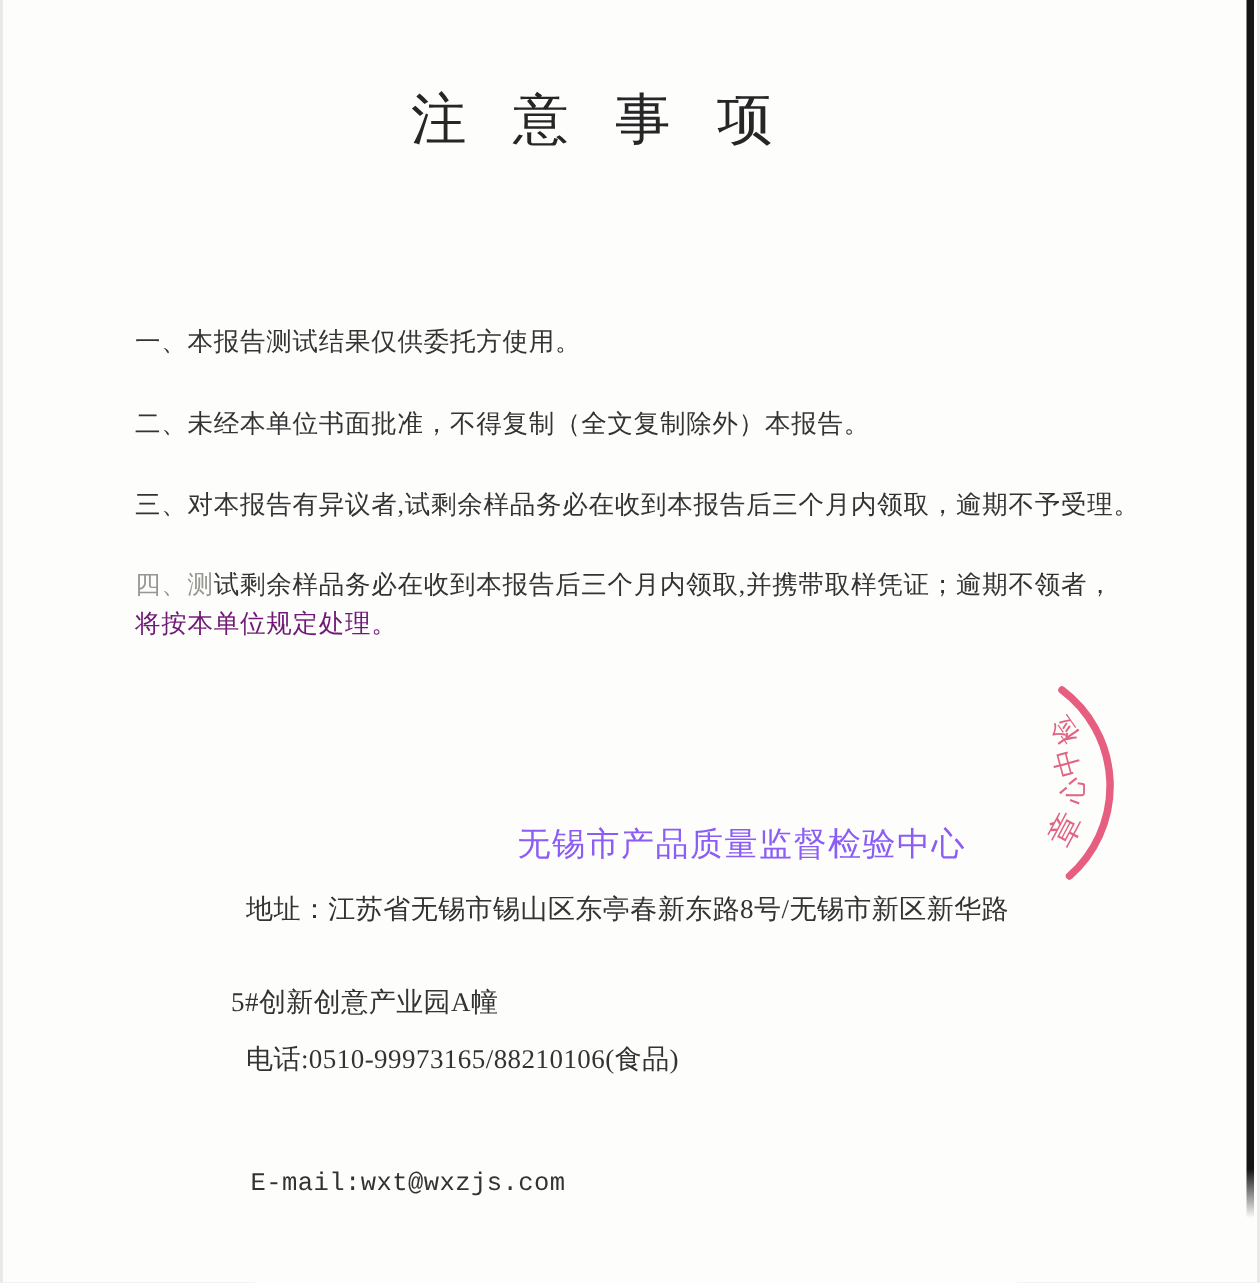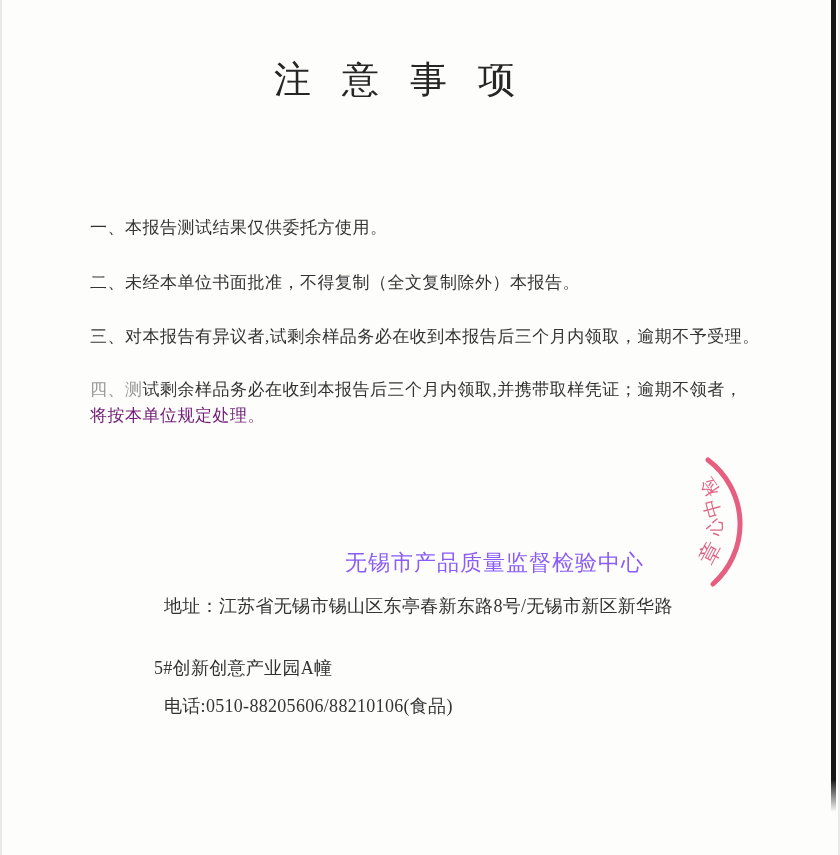--- a/index.html
+++ b/index.html
@@ -109,23 +109,24 @@
 
   <div class="notice-line slight-fade" style="top:404px;">将按本单位规定处理。</div>
 
   <div class="footer-org">无锡市产品质量监督检验中心</div>
 
   <div class="contact-line addr1">地址：江苏省无锡市锡山区东亭春新东路8号/无锡市新区新华路</div>
 
   <div class="contact-line addr2">5#创新创意产业园A幢</div>
 
 
-  <div class="contact-line phone">电话:0510-88205606/88210106(食品)</div>
+  <div class="contact-line phone">电话:0510-99973165/88210106(食品)</div>
 
 
+  <div class="contact-line email">E-mail:wxt@wxzjs.com</div>
 
   <svg class="seal-svg" viewBox="0 0 840 855">
     <path d="M 706 460 A 80 80 0 0 1 711 584" fill="none" stroke="#e23e66" stroke-width="5" stroke-linecap="round" opacity="0.9"></path>
     <text class="seal-glyph" font-size="18" transform="translate(708,487) rotate(-125)" text-anchor="middle" dominant-baseline="central">检</text>
     <text class="seal-glyph" font-size="19" transform="translate(710,508) rotate(-105)" text-anchor="middle" dominant-baseline="central">中</text>
     <text class="seal-glyph" font-size="18" transform="translate(713,527) rotate(-90)" text-anchor="middle" dominant-baseline="central">心</text>
     <text class="seal-glyph" font-size="22" transform="translate(708,553) rotate(-62)" text-anchor="middle" dominant-baseline="central">章</text>
   </svg>
 
   <div class="scan-edge"></div>

